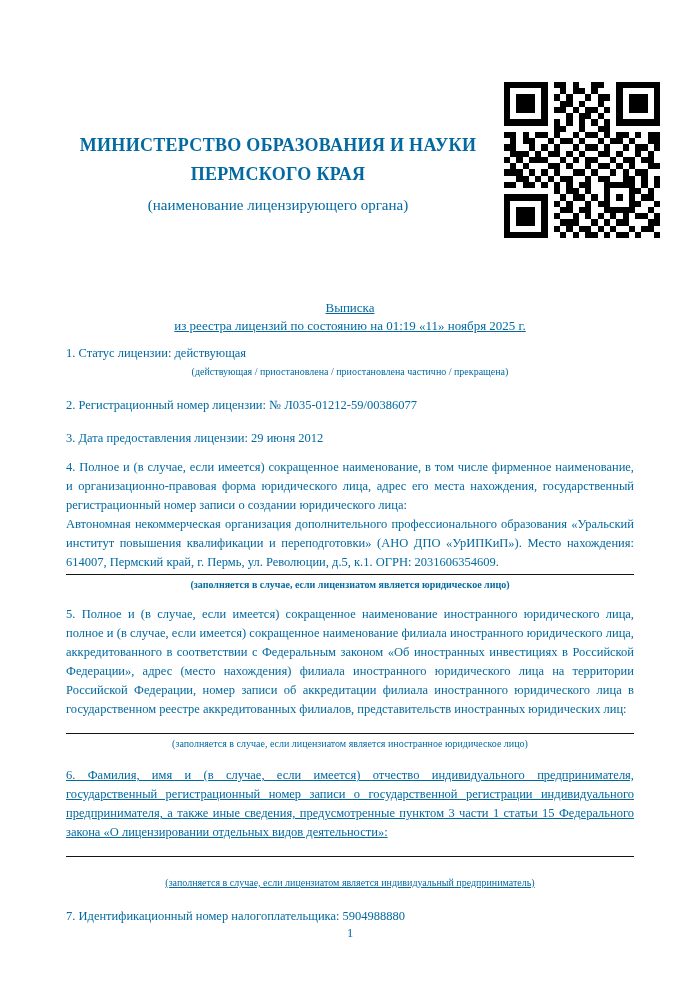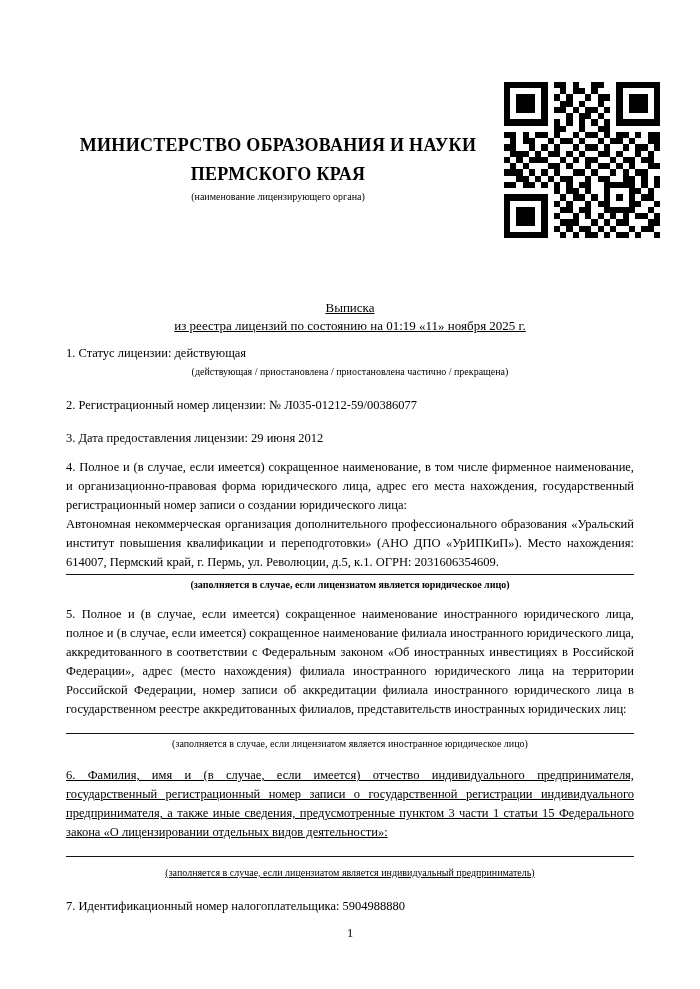--- a/index.html
+++ b/index.html
@@ -1,20 +1,20 @@
 <!DOCTYPE html>
 <html lang="ru"><head>
 <meta charset="utf-8">
 <style>
   html,body { margin:0; padding:0; background:#ffffff; }
   .page {
     position:relative;
     width:700px; height:989px;
     background:#ffffff;
-    color:#000000;
+    color:#0369a1;
     font-family:"Liberation Serif", serif;
     overflow:hidden;
   }
   
   .qr {
     position:absolute; left:504px; top:82px;
     width:156px; height:156px;
     display:grid;
     grid-template-columns:repeat(25,1fr);
     grid-auto-rows:1fr;
@@ -25,21 +25,21 @@
 
   
   .org {
     position:absolute; left:64px; top:131px; width:428px;
     text-align:center;
   }
   .org-line {
     font-weight:bold; font-size:18px; line-height:29px;
     letter-spacing:0.3px;
   }
-  .org-caption { font-size:10px; line-height:13px; margin-top:1px; }
+  .org-caption { font-size:15px; line-height:13px; margin-top:10px; }
 
   
   .doc-title {
     position:absolute; left:66px; top:299px; width:568px;
     text-align:center; font-size:13px; line-height:18px;text-decoration:underline;
   }
 
   
   .body {
     position:absolute; left:66px; top:344px; width:568px;
@@ -58,21 +58,21 @@
   .item-2 { margin-bottom:14px; }
   .item-3 { margin-bottom:10px; }
   .item-4 { margin-bottom:13px; }
   .item-4 .rule { margin-top:2px; }
   .item-4 .note { margin-top:2px;font-weight:bold; }
   .item-5 { margin-bottom:15px; }
   .item-5 .rule { margin-top:14px; }
   .item-5 .note { margin-top:2px; }
   .item-6 { margin-bottom:17px;text-decoration:underline; }
   .item-6 .rule { margin-top:14px; }
-  .item-6 .note { margin-top:8px; }
+  .item-6 .note { margin-top:18px; }
 
   .page-number {
     position:absolute; left:0; top:926px; width:700px;
     text-align:center; font-size:12.5px;
   }
 </style>
 </head>
 <body>
 
 <div class="page">

